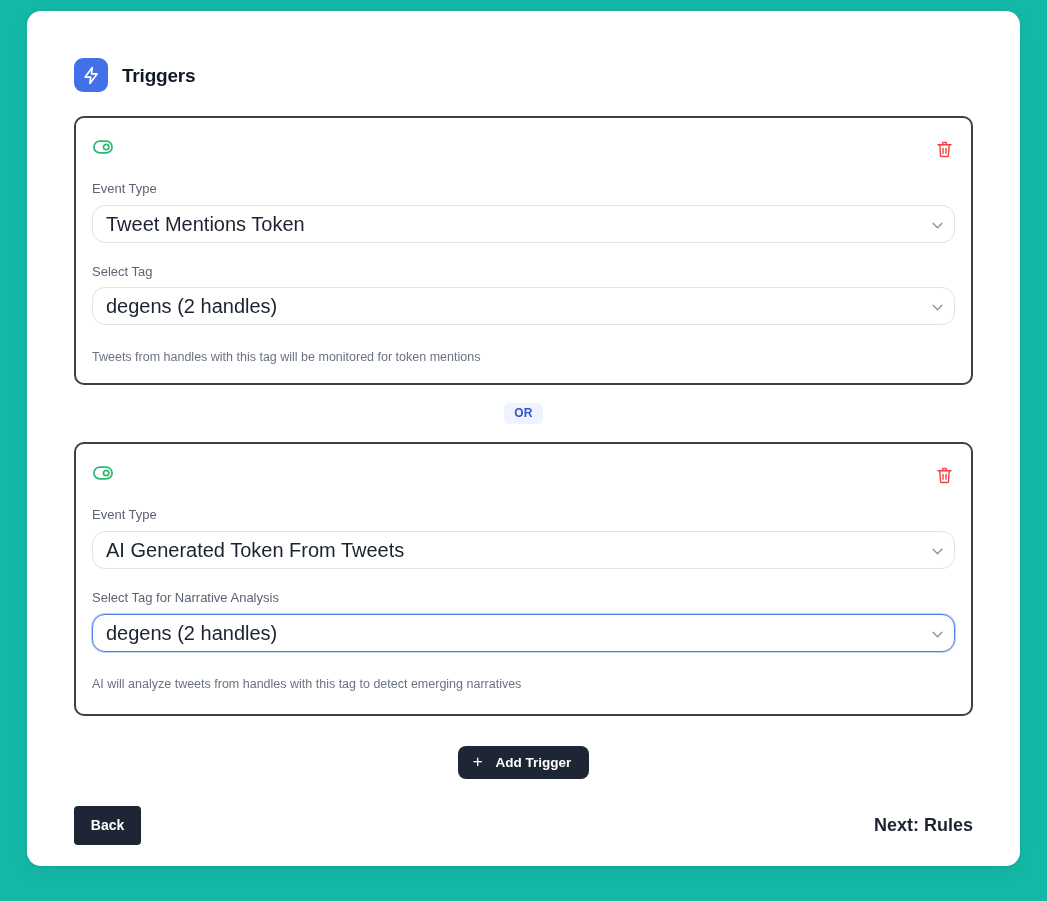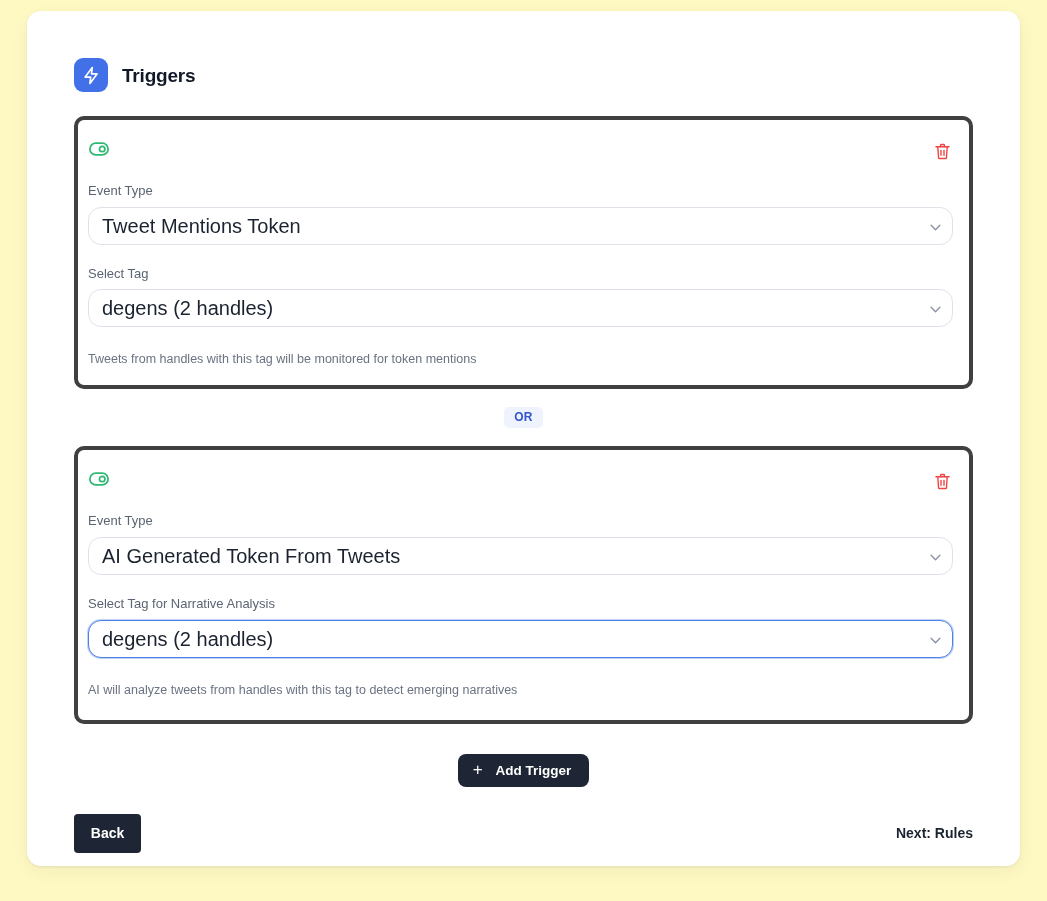--- a/index.html
+++ b/index.html
@@ -9,21 +9,21 @@
     height: 901px;
     background: #f6f7f9;
     font-family: "Liberation Sans", sans-serif;
     -webkit-font-smoothing: antialiased;
   }
 
   .page {
     position: relative;
     width: 1047px;
     height: 901px;
-    background: #fef9c3;
+    background: #14b8a6;
     overflow: hidden;
   }
 
   
   .panel {
     position: absolute;
     left: 27px;
     top: 11px;
     width: 993px;
     height: 855px;
@@ -65,24 +65,24 @@
     font-size: 14.5px;
     color: #5b6472;
     line-height: 1.3;
   }
   .subtitle b { color: #1f2733; font-weight: bold; }
 
   
   .triggers { margin-top: 24px; }
 
   .trigger-card {
-    border: 4px solid #404040;
+    border: 2px solid #404040;
     border-radius: 10px;
     background: #ffffff;
-    padding: 20px 16px 18px 10px;
+    padding: 20px 16px 18px 16px;
   }
   .trigger-card.second { padding-bottom: 22px; }
 
   .card-top {
     display: flex;
     align-items: center;
     justify-content: space-between;
     height: 22px;
     padding: 0 1px;
   }
@@ -205,21 +205,21 @@
     border: none;
     border-radius: 4px;
     height: 39px;
     width: 67px;
     font-size: 14px;
     font-weight: bold;
     font-family: "Liberation Sans", sans-serif;
     cursor: pointer;
   }
   .next-label {
-    font-size: 14px;
+    font-size: 18px;
     font-weight: bold;
     color: #1b2330;
     cursor: pointer;
   }
 </style>
 </head>
 <body>
 
 <div class="page">
   <div class="panel">

